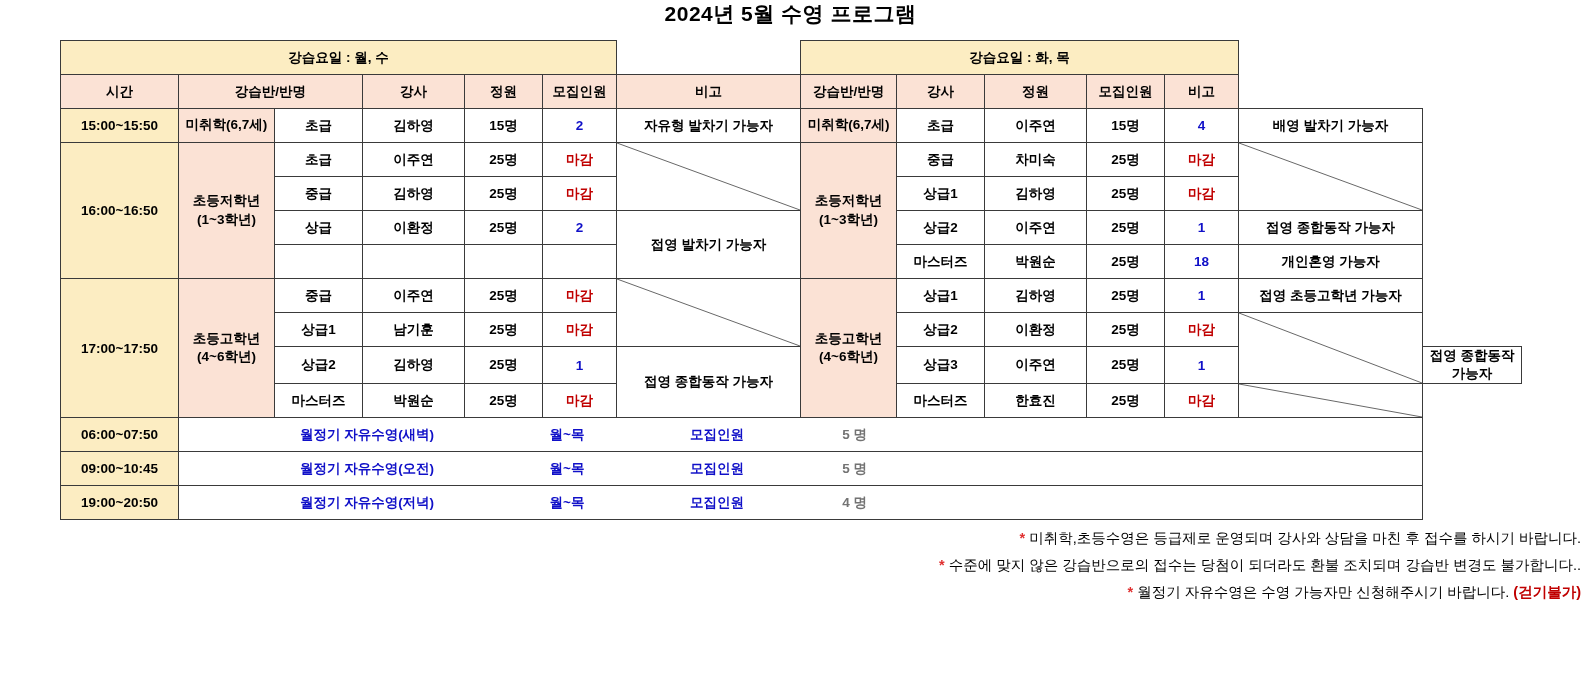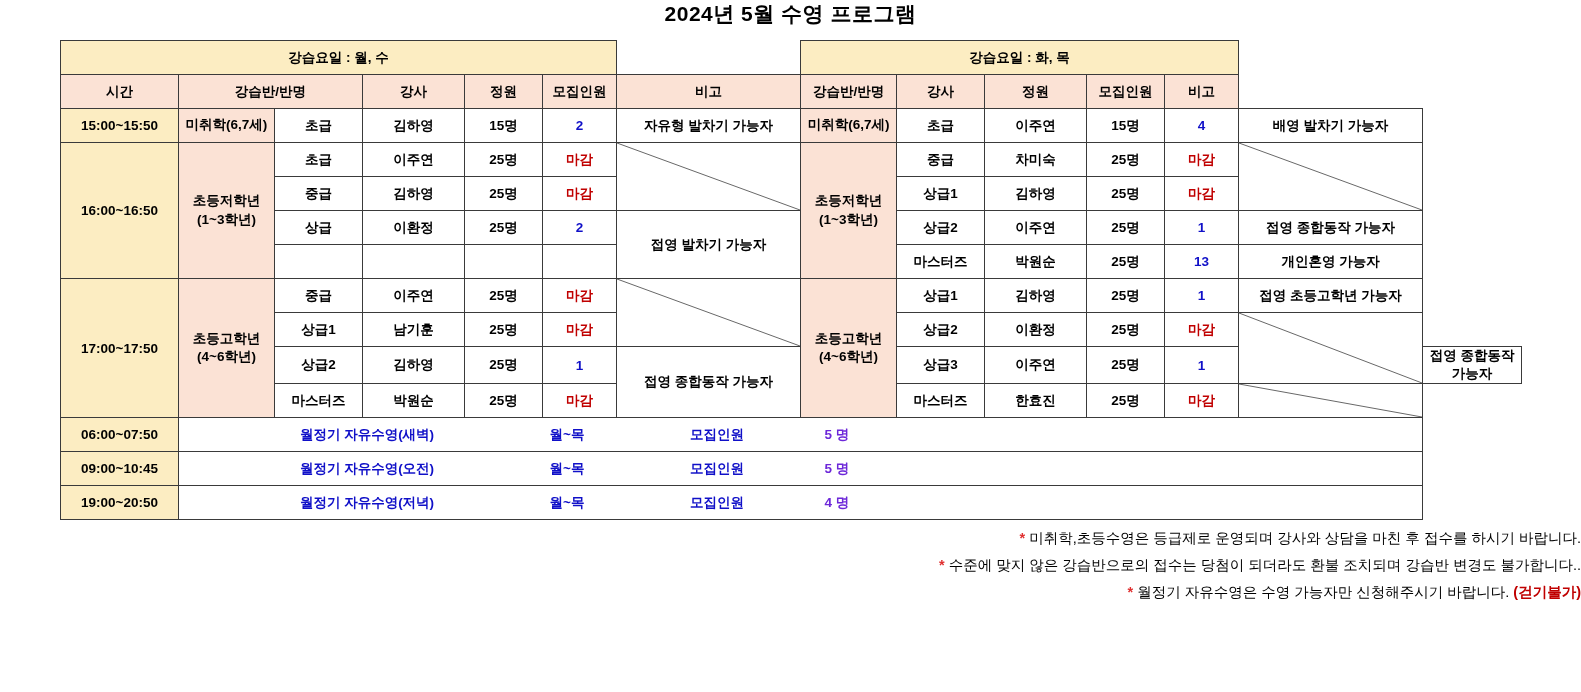--- a/index.html
+++ b/index.html
@@ -101,21 +101,21 @@
   }
   .free-inner {
     display: flex;
     align-items: center;
     height: 100%;
     padding-left: 0px;
   }
   .fi-name { width: 280px; text-align: center; margin-left: 48px; }
   .fi-days { width: 120px; text-align: center; color:#1010c8; font-weight:bold;}
   .fi-cap  { width: 180px; text-align: center; color:#1010c8; font-weight:bold;}
-  .fi-num  { width: 60px; text-align: center; color:#6d28d9; font-weight:bold;}
+  .fi-num  { width: 60px; text-align: right; color:#737373; font-weight:bold;}
   .notes {
     margin-left: 60px;
     margin-top: 5px;
     font-size: 14.5px;
     line-height: 1.85;
     text-align: right;
   }
   .notes div { white-space: pre; }
   .ast { color: #e03030; font-weight: bold; }
   .note-indent { padding-left: 18px; }
@@ -229,21 +229,21 @@
       <td class="plain">접영 종합동작 가능자</td>
     </tr>
     <tr>
       <td class="plain"></td>
       <td class="plain"></td>
       <td class="plain"></td>
       <td class="plain"></td>
       <td class="plain">마스터즈</td>
       <td class="plain">박원순</td>
       <td class="plain">25명</td>
-      <td class="cnt-blue">13</td>
+      <td class="cnt-blue">18</td>
       <td class="plain">개인혼영 가능자</td>
     </tr>
 
     <tr>
       <td class="time-cell" rowspan="4">17:00~17:50</td>
       <td class="group-cell" rowspan="4"><span>초등고학년</span><br><span>(4~6학년)</span></td>
       <td class="plain">중급</td>
       <td class="plain">이주연</td>
       <td class="plain">25명</td>
       <td class="cnt-red">마감</td>

